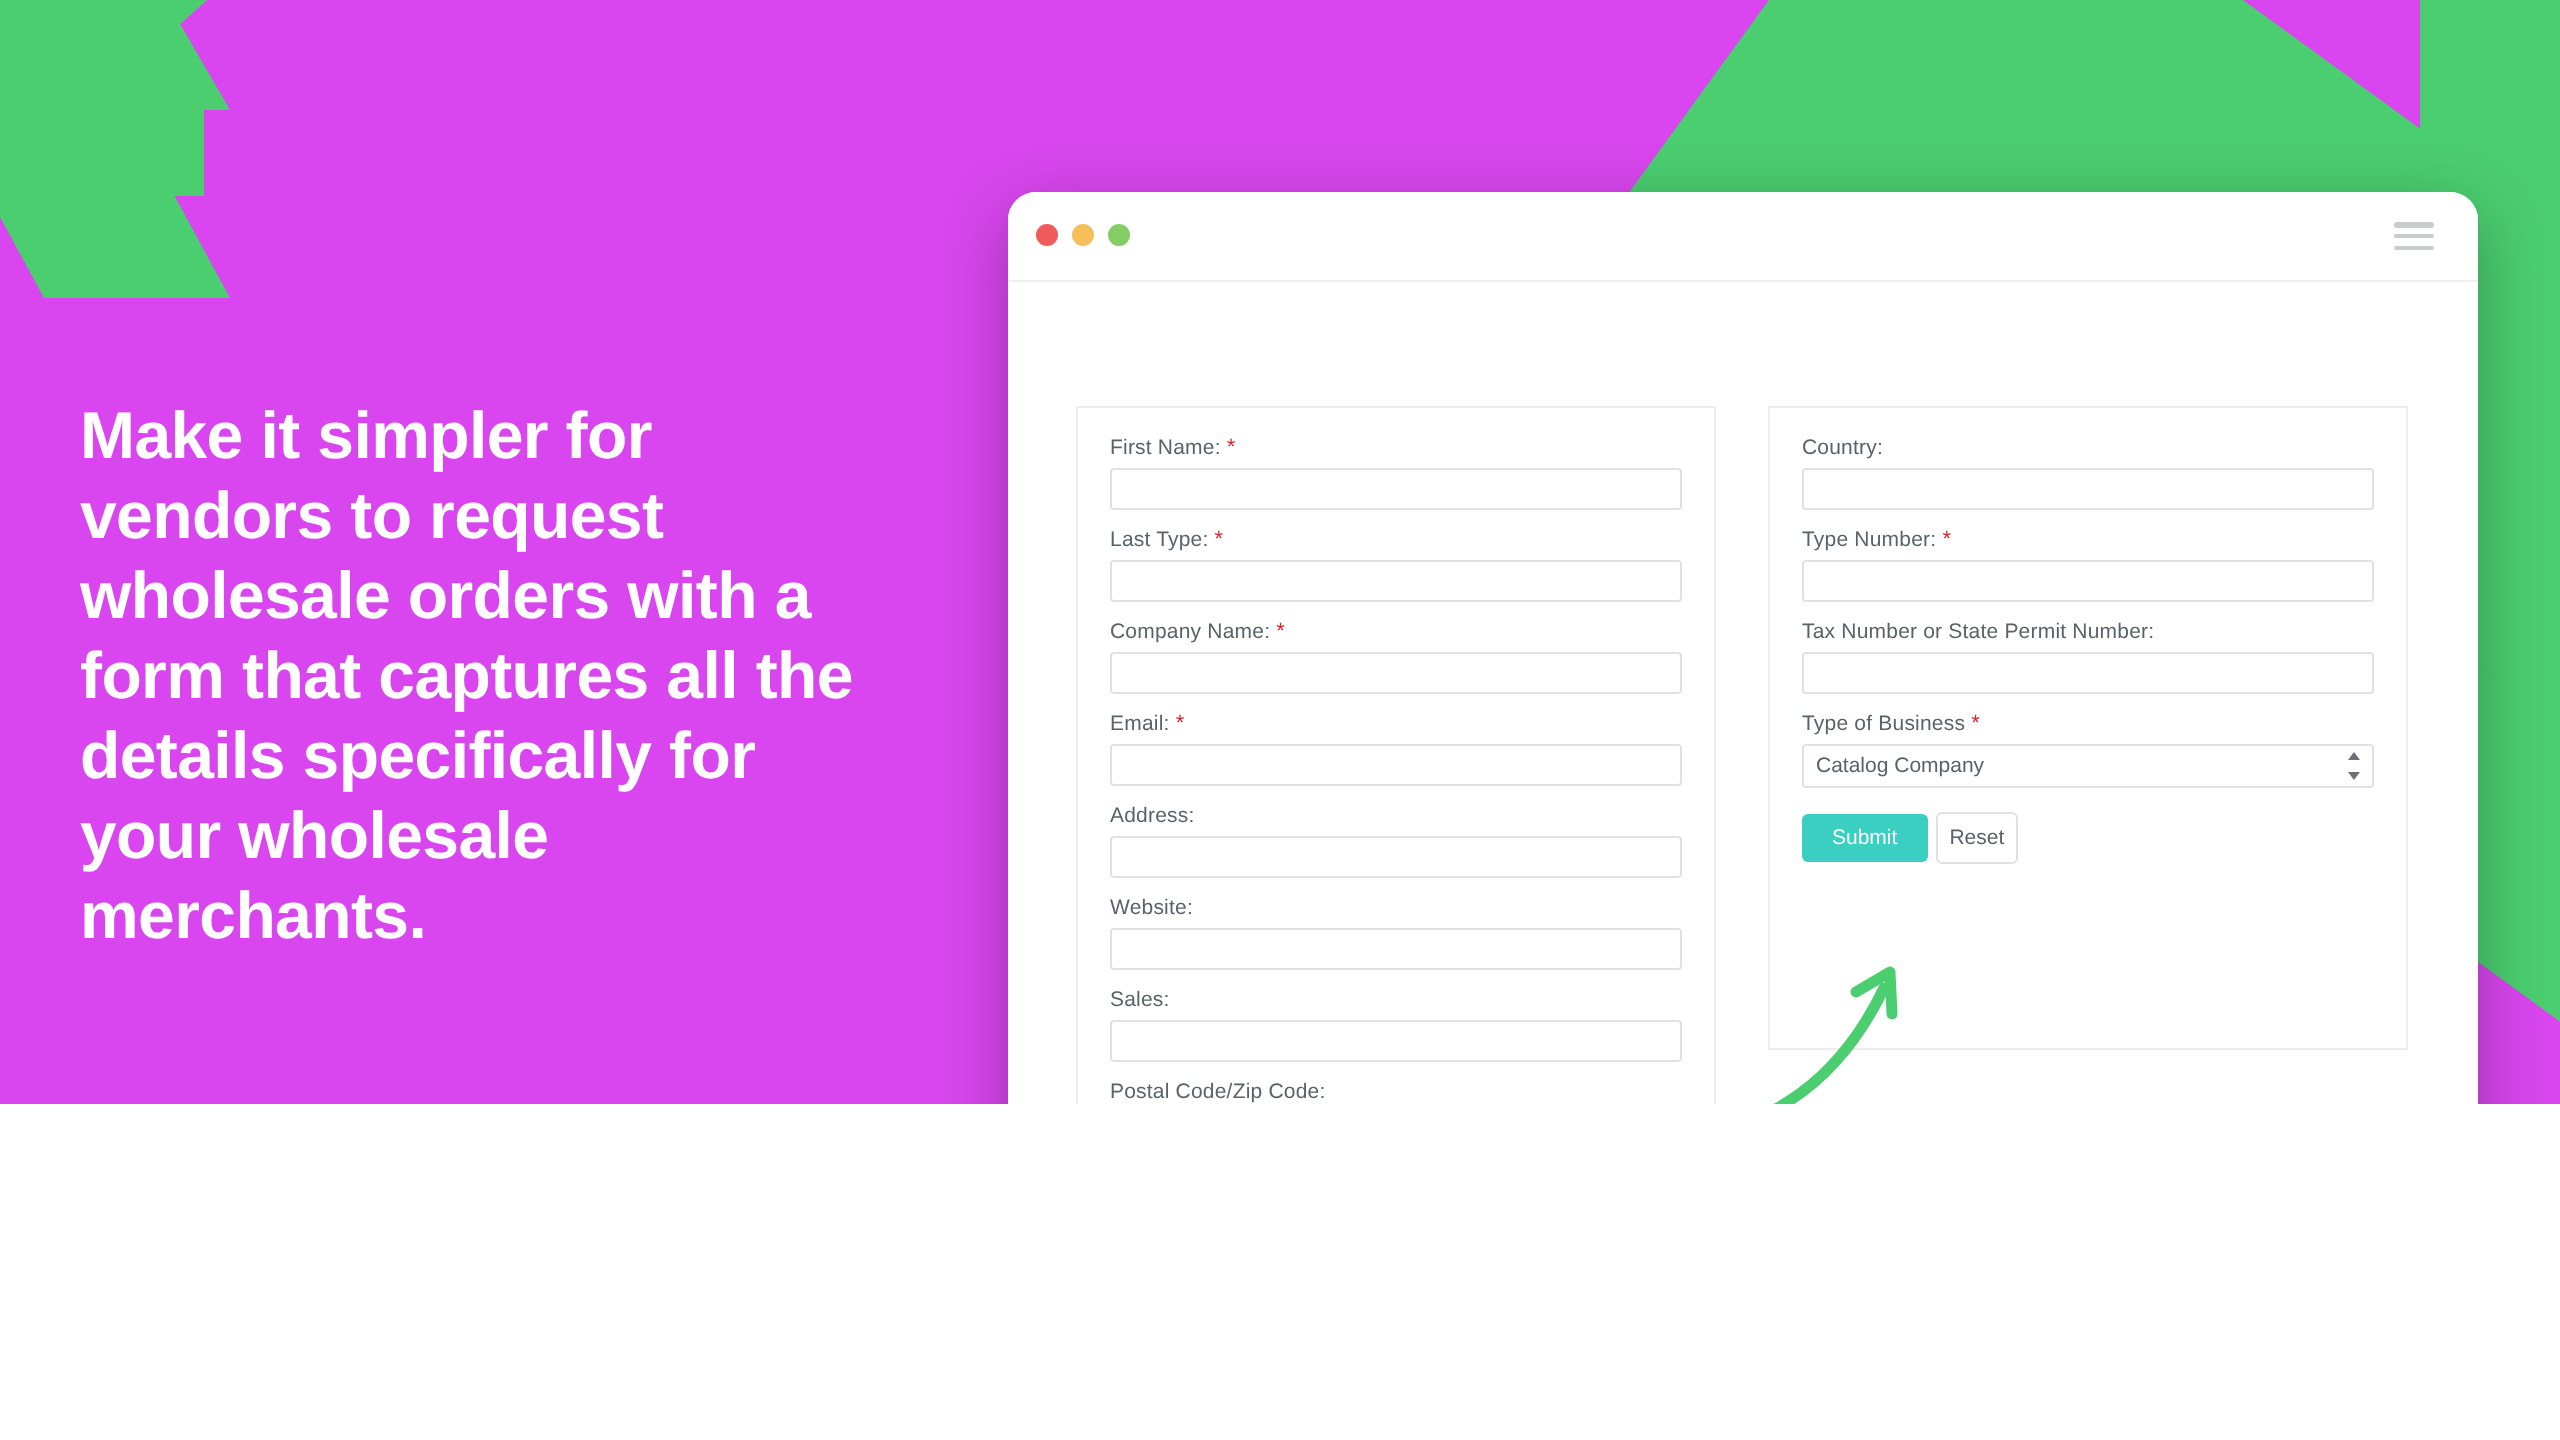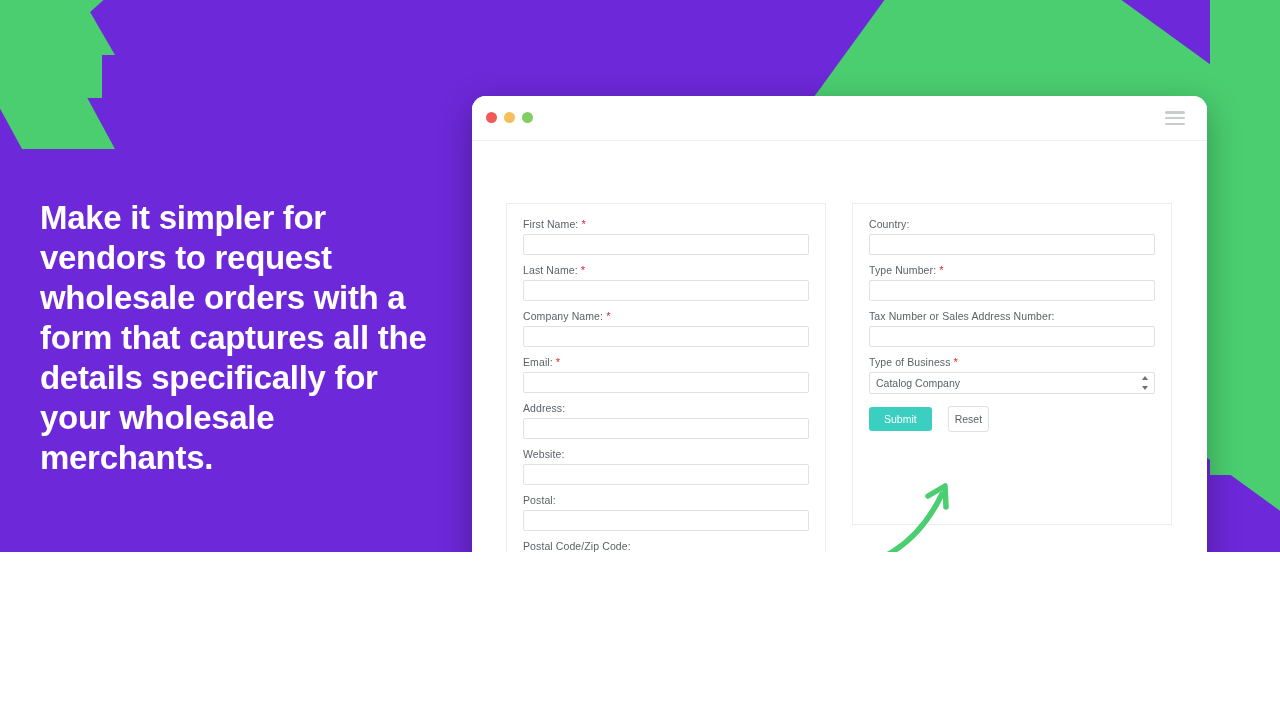--- a/index.html
+++ b/index.html
@@ -8,21 +8,21 @@
     width: 1280px;
     height: 720px;
     overflow: hidden;
     font-family: "Liberation Sans", sans-serif;
   }
 
   #stage {
     position: relative;
     width: 1280px;
     height: 552px;
-    background: #6d28d9;
+    background: #d946ef;
     overflow: hidden;
   }
 
   
   .deco { position: absolute; background: #4BCE70; }
 
   
   .deco-tl-1 {
     top: -4px; left: -62px;
     width: 170px; height: 58px;
@@ -91,21 +91,21 @@
     font-size: 33px;
     line-height: 40px;
     font-weight: bold;
     letter-spacing: -0.3px;
     white-space: pre-line;
   }
 
   
   #browser {
     position: absolute;
-    left: 472px;
+    left: 504px;
     top: 96px;
     width: 735px;
     height: 527px;
     background: #FFFFFF;
     border-radius: 14px;
     box-shadow: 0 10px 34px rgba(0,0,0,0.30);
     overflow: hidden;
   }
 
   #titlebar {
@@ -196,21 +196,21 @@
   }
   .select-wrap .spin .up,
   .select-wrap .spin .dn {
     width: 0; height: 0;
     border-left: 3.5px solid transparent;
     border-right: 3.5px solid transparent;
   }
   .select-wrap .spin .up { border-bottom: 4px solid #6B7176; }
   .select-wrap .spin .dn { border-top: 4px solid #6B7176; }
 
-  .btn-row { margin-top: 12px; display: flex; gap: 16px; align-items: center; }
+  .btn-row { margin-top: 12px; display: flex; gap: 4px; align-items: center; }
   #submit-button {
     background: #3ACFC0;
     color: #FFFFFF;
     border: none;
     border-radius: 3px;
     font-size: 10.5px;
     padding: 6px 15px;
     cursor: pointer;
     font-family: "Liberation Sans", sans-serif;
   }
@@ -268,60 +268,60 @@
     </div>
 
     <div id="viewport">
 
       <div class="panel" id="panel-left">
           <div class="field">
             <label><span>First Name:</span> <span class="req">*</span></label>
             <input type="text" placeholder="" style="">
           </div>
           <div class="field">
-            <label><span>Last Name:</span> <span class="req">*</span></label>
+            <label><span>Last Type:</span> <span class="req">*</span></label>
             <input type="text" placeholder="" style="">
           </div>
           <div class="field">
             <label><span>Company Name:</span> <span class="req">*</span></label>
             <input type="text" placeholder="" style="">
           </div>
           <div class="field">
             <label><span>Email:</span> <span class="req">*</span></label>
             <input type="text" placeholder="" style="">
           </div>
           <div class="field">
             <label><span>Address:</span></label>
             <input type="text" placeholder="" style="">
           </div>
           <div class="field">
             <label><span>Website:</span></label>
             <input type="text" placeholder="" style="">
           </div>
           <div class="field">
-            <label><span>Postal:</span></label>
+            <label><span>Sales:</span></label>
             <input type="text" placeholder="" style="">
           </div>
           <div class="field">
             <label><span>Postal Code/Zip Code:</span></label>
             <input type="text" placeholder="" style="">
           </div>
         </div>
 
       <div class="panel" id="panel-right">
           <div class="field">
             <label><span>Country:</span></label>
             <input type="text" placeholder="" style="">
           </div>
           <div class="field">
             <label><span>Type Number:</span> <span class="req">*</span></label>
             <input type="text" placeholder="" style="">
           </div>
           <div class="field">
-            <label><span>Tax Number or Sales Address Number:</span></label>
+            <label><span>Tax Number or State Permit Number:</span></label>
             <input type="text" placeholder="" style="">
           </div>
           <div class="field">
             <label><span>Type of Business</span> <span class="req">*</span></label>
             <div class="select-wrap">
               <select><option>Catalog Company</option></select>
               <span class="spin">
                 <span class="up"></span>
                 <span class="dn"></span>
               </span>

